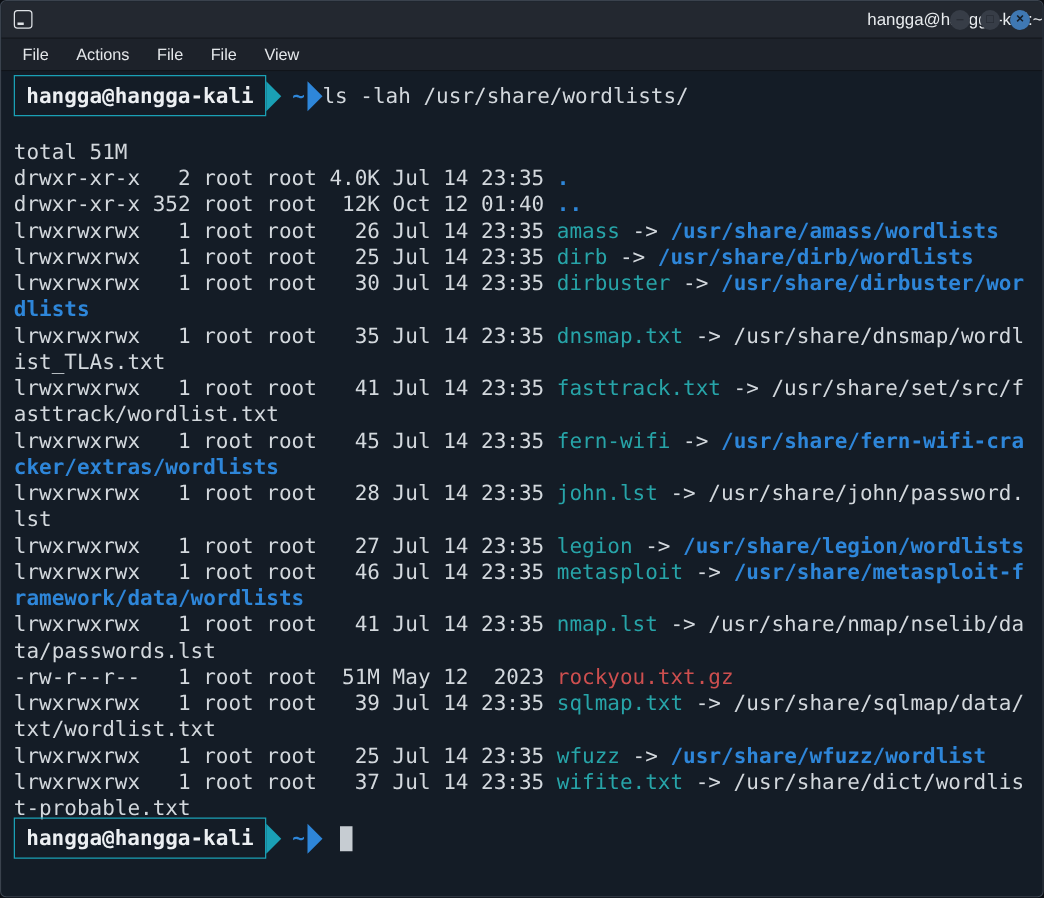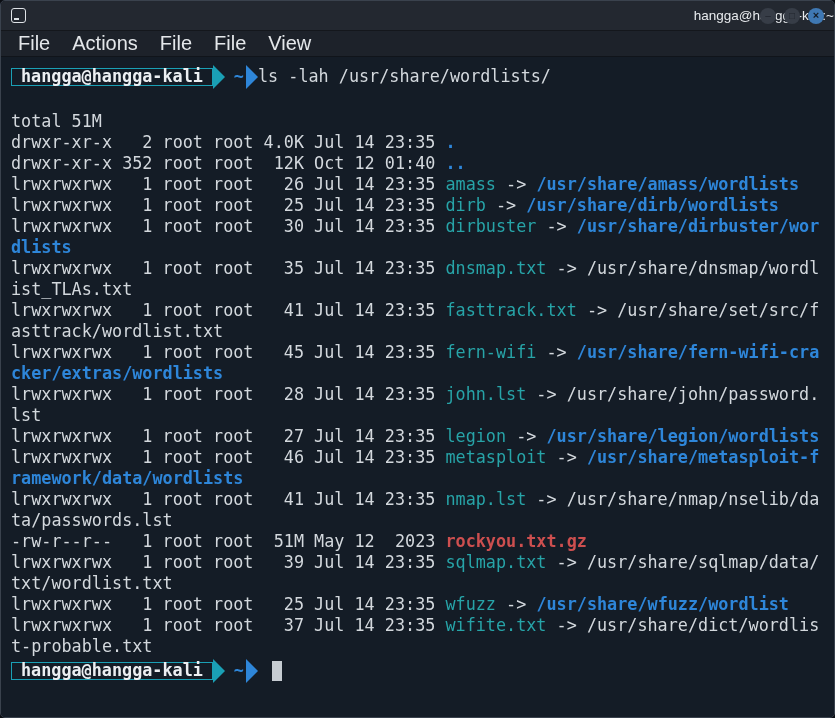--- a/index.html
+++ b/index.html
@@ -43,42 +43,42 @@
   .wbtn.gray { background:var(--graybtn); color:#20252d; }
   .wbtn.blue { background:var(--closebg); color:#141b24; font-size:11px; font-weight:bold; }
 
   
   .menubar {
     height:26px; flex:0 0 26px; background:var(--panel2);
     display:flex; align-items:center; padding-left:6px;
     border-bottom:1px solid #10141a;
   }
   .menu-item {
-    color:var(--menutext); font-size:20px; padding:2px 11px; border-radius:2px;
+    color:var(--menutext); font-size:13px; padding:2px 11px; border-radius:2px;
   }
 
   
   .terminal {
     flex:1 1 auto; background:var(--bg);
     padding:6px 6px 0 10px;
     font-family:"DejaVu Sans Mono", monospace;
     font-size:16.8px; line-height:21px;
     white-space:pre; overflow:hidden;
   }
   .tline { height:21px; }
   .tline.prow { height:27px; display:flex; align-items:center; white-space:pre; }
 
   .c-fg   { color:var(--fg); }
   .c-blue { color:var(--blue2); font-weight:bold; }
   .c-cyan { color:var(--cyan2); font-weight:normal; }
-  .c-red  { color:var(--red2);  font-weight:bold; }
+  .c-red  { color:var(--red2);  font-weight:normal; }
 
   
   .pbox {
-    display:inline-flex; align-items:center; height:18px;
+    display:inline-flex; align-items:center; height:33px;
     border:1px solid var(--teal); padding:0 9px;
     color:#eceff2; font-weight:bold;
   }
   .parrow {
     width:0; height:0; display:inline-block;
     border-top:12px solid transparent; border-bottom:12px solid transparent;
     border-left:12px solid var(--teal);
   }
   .parrow.blue { border-left-color:var(--blue2); margin-left:2px; }
   .ptilde { margin-left:9px; color:var(--blue2); font-weight:bold; }

